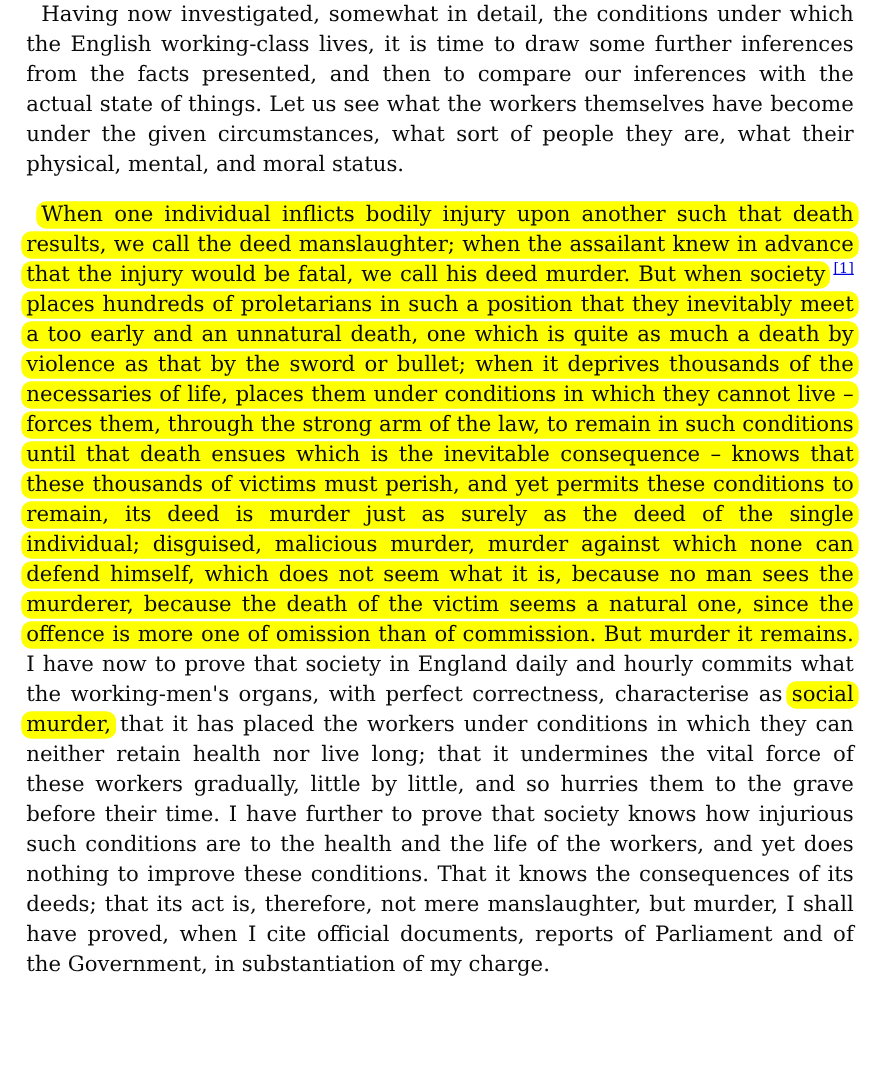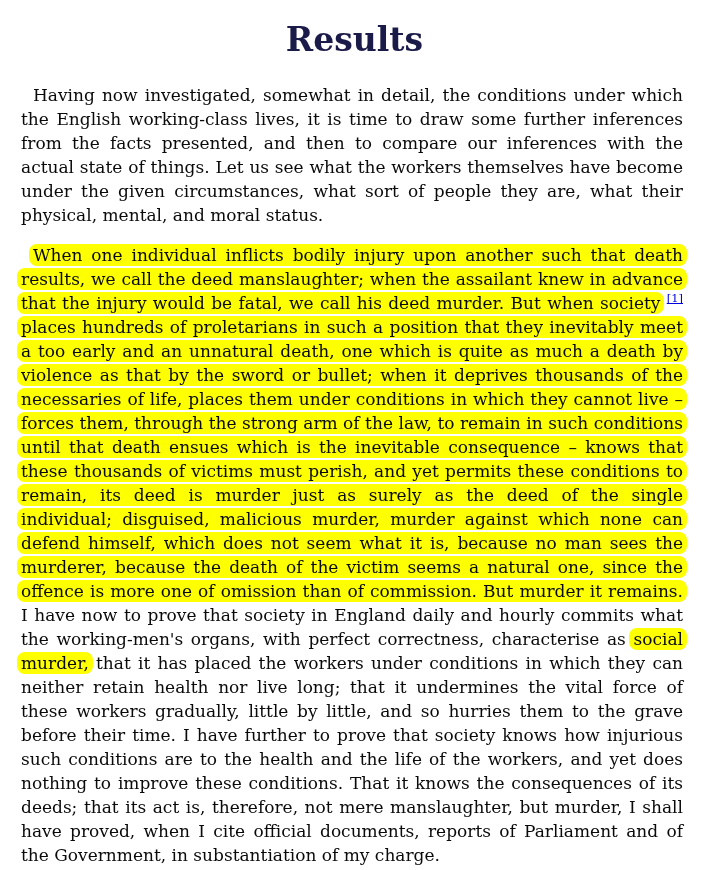--- a/index.html
+++ b/index.html
@@ -60,16 +60,15 @@
     color: var(--link-color, #0000e0);
     font-size: 11.5px;
     text-decoration: underline;
     cursor: pointer;
   }
 </style>
 </head>
 <body>
 
 <div class="page">
-  <h2 class="doc-title">Results</h2>
   <p class="par">Having now investigated, somewhat in detail, the conditions under which the English working-class lives, it is time to draw some further inferences from the facts presented, and then to compare our inferences with the actual state of things. Let us see what the workers themselves have become under the given circumstances, what sort of people they are, what their physical, mental, and moral status.</p>
   <p class="par" id="segmented-par"><mark class="hl">When one individual inflicts bodily injury upon another such that death results, we call the deed manslaughter; when the assailant knew in advance that the injury would be fatal, we call his deed murder. But when society</mark> <sup class="fn-ref"><a class="fn-link" href="#">[1]</a></sup> <mark class="hl">places hundreds of proletarians in such a position that they inevitably meet a too early and an unnatural death, one which is quite as much a death by violence as that by the sword or bullet; when it deprives thousands of the necessaries of life, places them under conditions in which they cannot live – forces them, through the strong arm of the law, to remain in such conditions until that death ensues which is the inevitable consequence – knows that these thousands of victims must perish, and yet permits these conditions to remain, its deed is murder just as surely as the deed of the single individual; disguised, malicious murder, murder against which none can defend himself, which does not seem what it is, because no man sees the murderer, because the death of the victim seems a natural one, since the offence is more one of omission than of commission. But murder it remains.</mark> <span>I have now to prove that society in England daily and hourly commits what the working-men's organs, with perfect correctness, characterise as</span> <mark class="hl">social murder,</mark> <span>that it has placed the workers under conditions in which they can neither retain health nor live long; that it undermines the vital force of these workers gradually, little by little, and so hurries them to the grave before their time. I have further to prove that society knows how injurious such conditions are to the health and the life of the workers, and yet does nothing to improve these conditions. That it knows the consequences of its deeds; that its act is, therefore, not mere manslaughter, but murder, I shall have proved, when I cite official documents, reports of Parliament and of the Government, in substantiation of my charge.</span></p>
 </div>
 
 </body></html>

